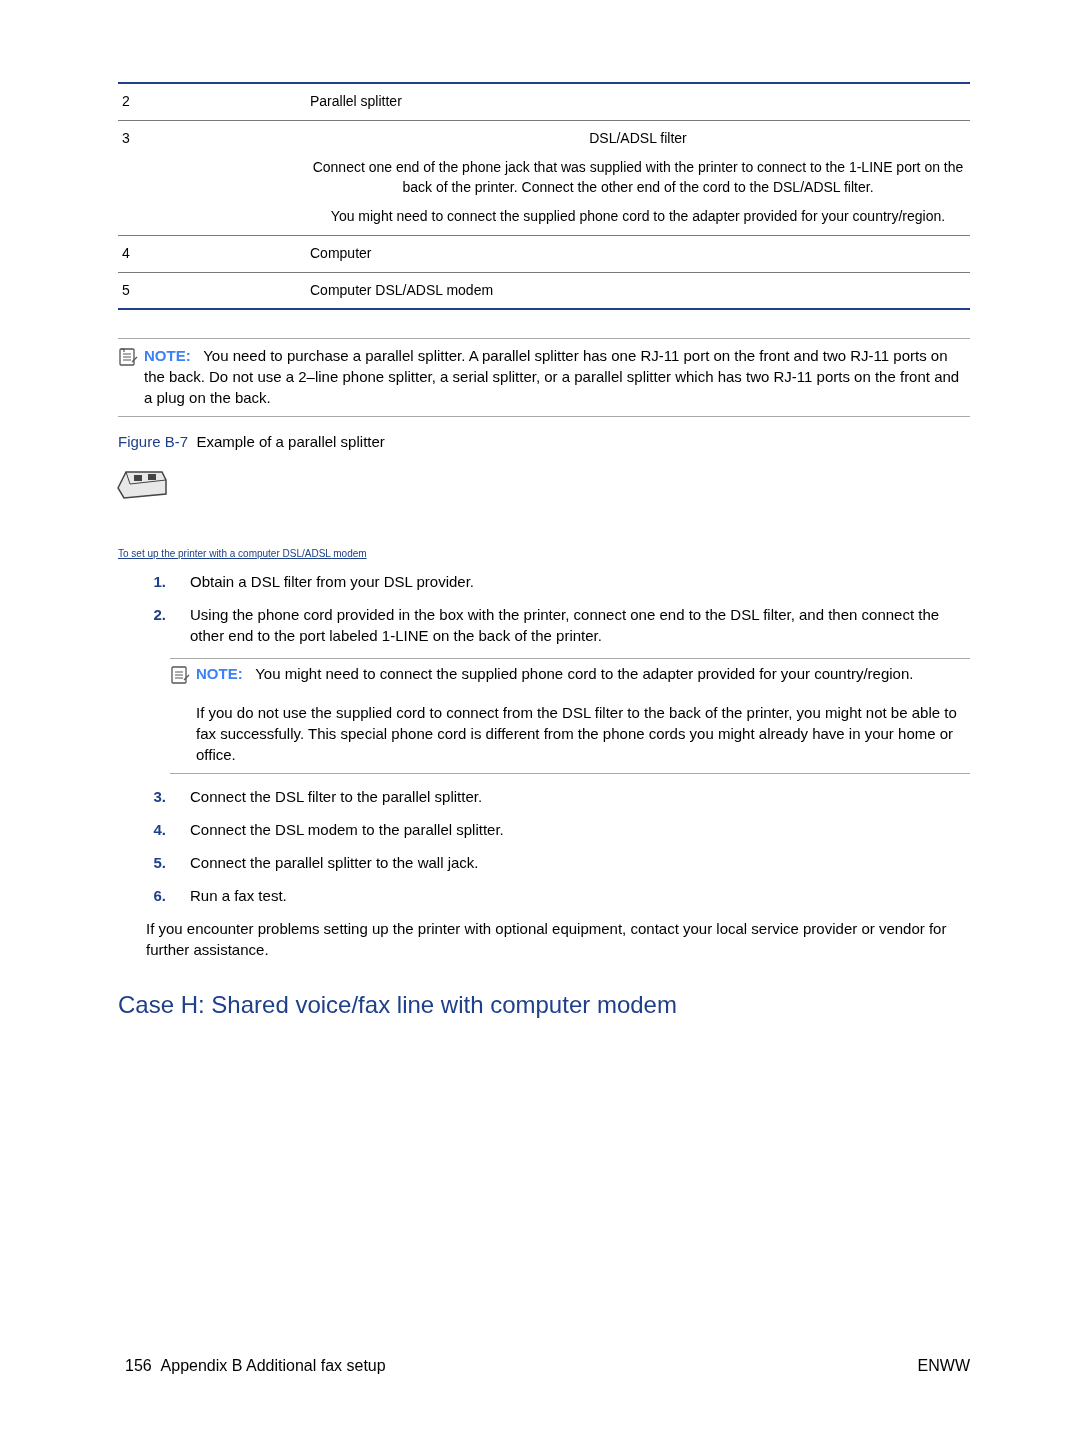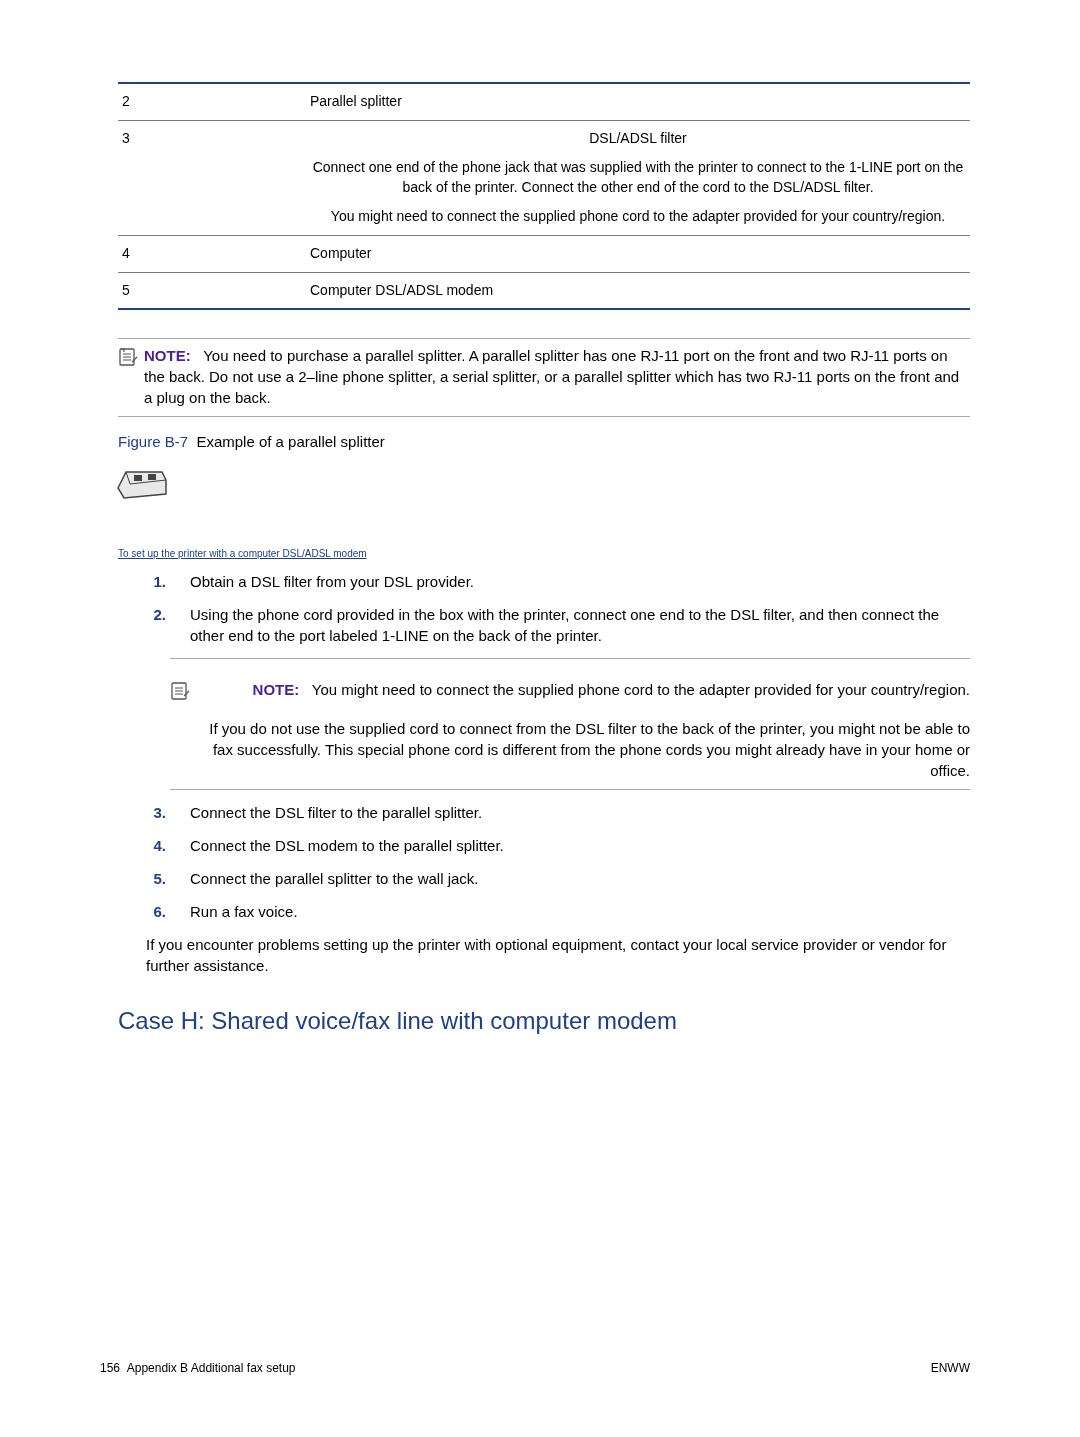--- a/index.html
+++ b/index.html
@@ -43,21 +43,21 @@
     padding: 6px 0 8px 0;
     display: flex;
     align-items: flex-start;
     gap: 6px;
   }
   .note-icon {
     flex: 0 0 auto;
     margin-top: 2px;
   }
   .note-label {
-    color: #4c1d95;
+    color: #3b82f6;
     font-weight: bold;
   }
   .note-text {
     flex: 1;
   }
 
   .figure-caption {
     margin-top: 14px;
   }
   .figure-caption .fig-label { color: #1e3f8a; }
@@ -85,23 +85,22 @@
     color: #1e3f8a;
     font-weight: bold;
     flex: 0 0 20px;
     text-align: right;
   }
   ol.steps .step-body { flex: 1; }
 
   .inner-note {
     border-top: 1px solid #aaa;
     border-bottom: 1px solid #aaa;
-    padding: 20px 0 8px 0;
+    padding: 4px 0 8px 0;
     margin: 6px 0 12px 52px;
-    text-align: right;
   }
   .inner-note .note-row {
     display: flex;
     align-items: flex-start;
     gap: 6px;
   }
   .inner-note p.extra {
     margin: 12px 0 0 26px;
   }
 
@@ -112,25 +111,25 @@
   h2.case-h {
     color: #1e3f8a;
     font-weight: normal;
     font-size: 24px;
     margin: 28px 0 12px 0;
   }
 
   .footer {
     position: absolute;
     bottom: 60px;
-    left: 100px;
+    left: 125px;
     right: 110px;
     display: flex;
     justify-content: space-between;
-    font-size: 12px;
+    font-size: 16px;
     gap: 41px;
   }
 </style>
 </head>
 <body>
 
 <div class="page">
 
   <table class="tbl">
     <tbody>
@@ -225,21 +224,21 @@
     <li>
       <span class="num">4.</span>
       <span class="step-body">Connect the DSL modem to the parallel splitter.</span>
     </li>
     <li>
       <span class="num">5.</span>
       <span class="step-body">Connect the parallel splitter to the wall jack.</span>
     </li>
     <li>
       <span class="num">6.</span>
-      <span class="step-body">Run a fax voice.</span>
+      <span class="step-body">Run a fax test.</span>
     </li>
   </ol>
 
 
   <p class="body-para">If you encounter problems setting up the printer with optional equipment, contact your local service provider or vendor for further assistance.</p>
 
   <h2 class="case-h">Case H: Shared voice/fax line with computer modem</h2>
 
 
   <div class="footer">

